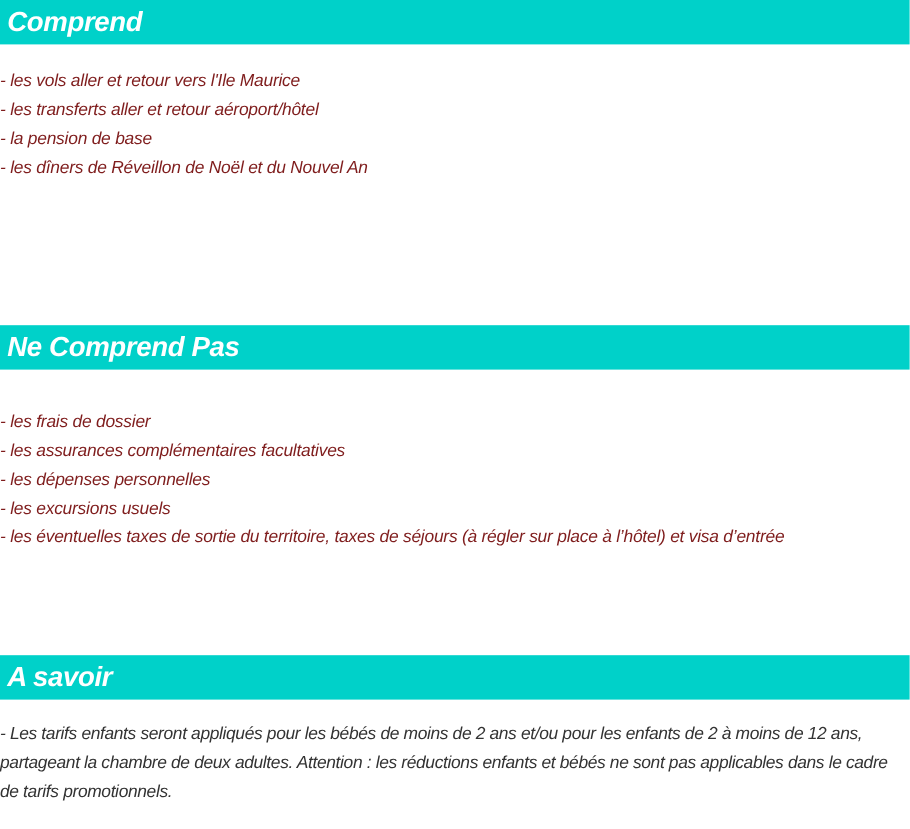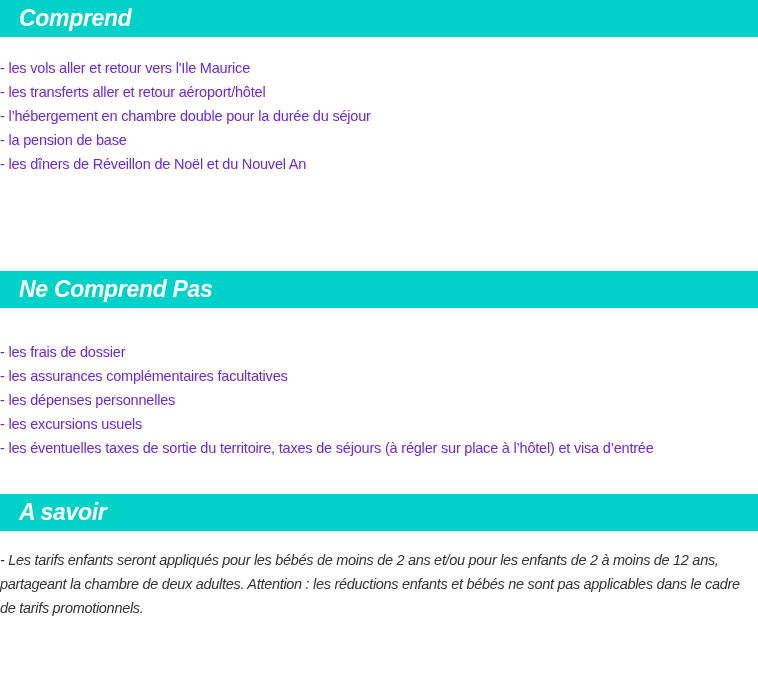--- a/index.html
+++ b/index.html
@@ -1,46 +1,45 @@
 <!DOCTYPE html>
 <html><head>
 <meta charset="utf-8">
 <style>
   html, body { margin:0; padding:0; background:#ffffff; }
   body { width:758px; height:691px; overflow:hidden; font-family:"Liberation Sans", sans-serif; }
   .section { position:absolute; left:0; width:758px; }
   .hdr { height:37px; background:#00d1c9; color:#ffffff; font-style:italic; font-weight:bold;
-         font-size:23px; line-height:37px; padding-left:19px; box-sizing:border-box; letter-spacing:-0.3px; }
+         font-size:23px; line-height:37px; padding-left:6px; box-sizing:border-box; letter-spacing:-0.3px; }
   .items { margin-top:19px; }
-  .item { font-size:14.5px; color:#6d28d9; line-height:24px; white-space:nowrap; letter-spacing:-0.2px; }
+  .item { font-style:italic; font-size:14.5px; color:#7f1d1d; line-height:24px; white-space:nowrap; letter-spacing:-0.2px; }
   .para { font-style:italic; font-size:14.5px; color:#333333; line-height:24px; letter-spacing:-0.3px; width:758px; }
 </style>
 </head>
 <body>
 
 <div class="section" style="top:0;">
   <div class="hdr">Comprend</div>
   <div class="items">
     <div class="item">- les vols aller et retour vers l'Ile Maurice</div>
     <div class="item">- les transferts aller et retour aéroport/hôtel</div>
-    <div class="item">- l’hébergement en chambre double pour la durée du séjour</div>
     <div class="item">- la pension de base</div>
     <div class="item">- les dîners de Réveillon de Noël et du Nouvel An</div>
   </div>
 </div>
 
 <div class="section" style="top:271px;">
   <div class="hdr">Ne Comprend Pas</div>
   <div class="items" style="margin-top:32px;">
     <div class="item">- les frais de dossier</div>
     <div class="item">- les assurances complémentaires facultatives</div>
     <div class="item">- les dépenses personnelles</div>
     <div class="item">- les excursions usuels</div>
     <div class="item">- les éventuelles taxes de sortie du territoire, taxes de séjours (à régler sur place à l’hôtel) et visa d’entrée</div>
   </div>
 </div>
 
-<div class="section" style="top:494px;">
+<div class="section" style="top:546px;">
   <div class="hdr">A savoir</div>
   <div class="items" style="margin-top:17px;">
     <div class="para">- Les tarifs enfants seront appliqués pour les bébés de moins de 2 ans et/ou pour les enfants de 2 à moins de 12 ans, partageant la chambre de deux adultes. Attention : les réductions enfants et bébés ne sont pas applicables dans le cadre de tarifs promotionnels.</div>
   </div>
 </div>
 
 </body></html>

